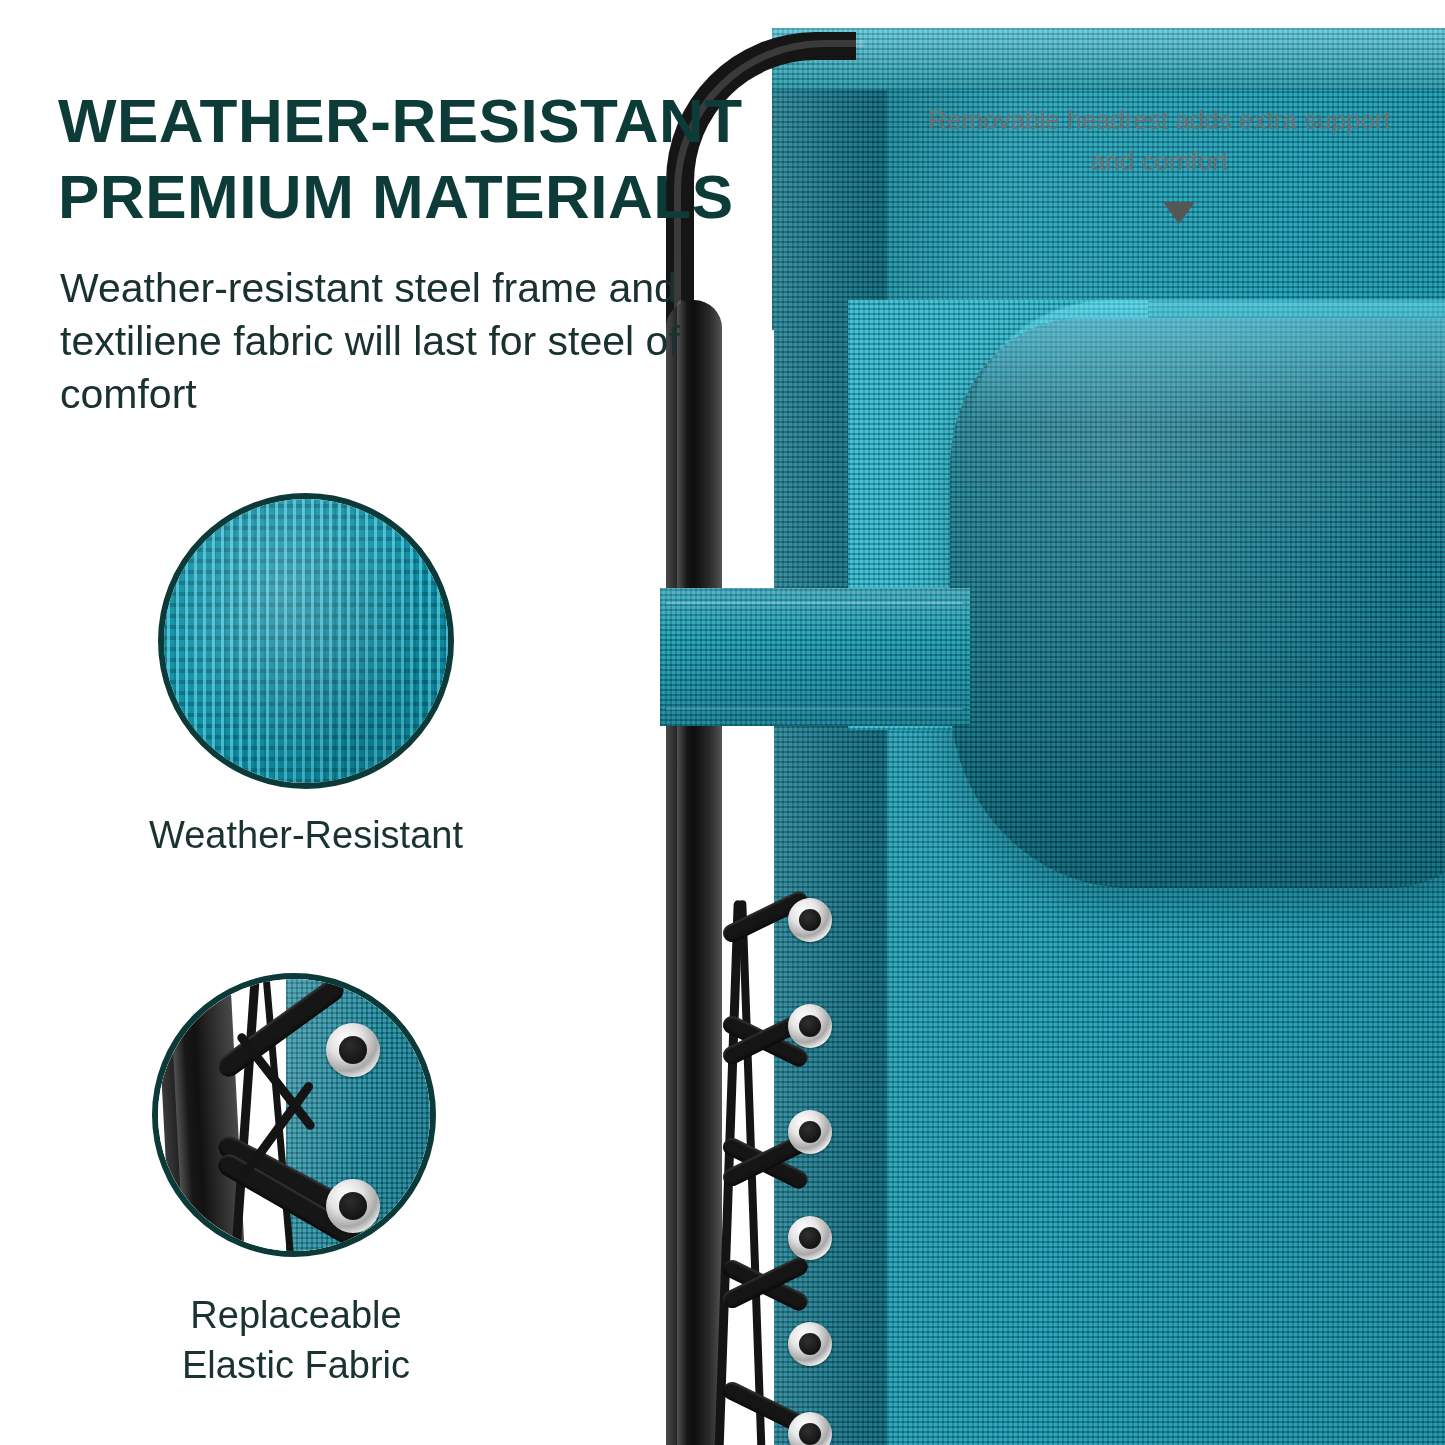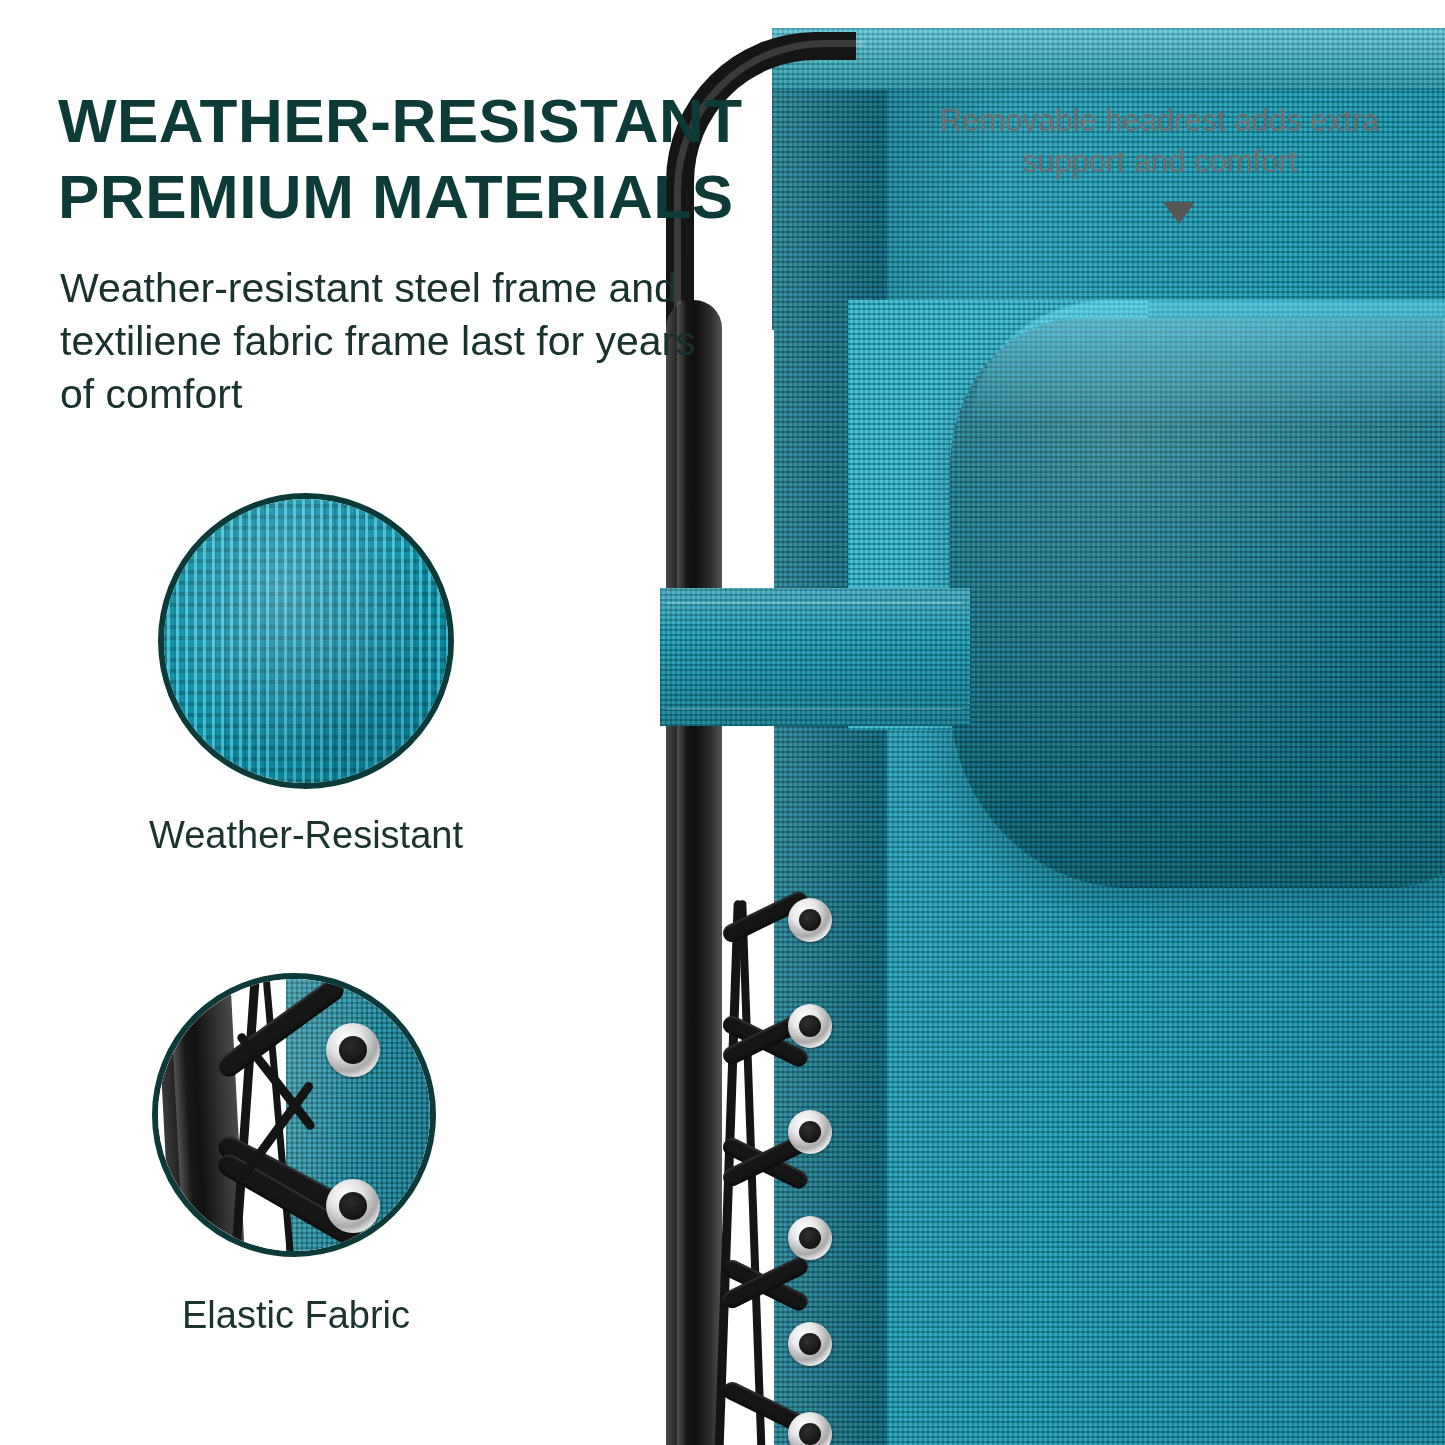--- a/index.html
+++ b/index.html
@@ -19,21 +19,21 @@
     letter-spacing:0.5px;color:#0d3b38;
     font-family:"Liberation Sans", sans-serif;
   }
   .subhead{
     position:absolute;left:60px;top:262px;width:640px;
     font-size:41px;line-height:53px;font-weight:normal;
     color:#19312f;
   }
   .callout{
     position:absolute;left:912px;top:100px;width:495px;
-    text-align:center;font-size:31px;line-height:41px;
+    text-align:center;font-size:26px;line-height:41px;
     color:#6e6e6e;font-weight:normal;
   }
   .callout-arrow{
     position:absolute;left:1163px;top:202px;
     width:0;height:0;
     border-left:16px solid transparent;
     border-right:16px solid transparent;
     border-top:22px solid #565656;
   }
 
@@ -300,21 +300,21 @@
       <div class="p-grommet" style="left:168px;top:1322px;"></div>
       <div class="p-grommet" style="left:168px;top:1412px;"></div>
     </div>
   </div>
 
   <div class="headline">
     <div>WEATHER-RESISTANT</div>
     <div>PREMIUM MATERIALS</div>
   </div>
 
-  <div class="subhead">Weather-resistant steel frame and textiliene fabric frame last for years of comfort</div>
+  <div class="subhead">Weather-resistant steel frame and textiliene fabric will last for steel of comfort</div>
 
   <div class="callout">Removable headrest adds extra support and comfort</div>
   <div class="callout-arrow"></div>
 
   <div class="feature">
     <div id="circle-fabric" class="circle">
       <div class="fabric-swatch"></div>
     </div>
     <div id="label-fabric" class="feature-label">
       <div>Weather-Resistant</div>
@@ -331,17 +331,18 @@
         <div class="cord cord-a"></div>
         <div class="cord cord-b"></div>
         <div class="cord cord-c"></div>
         <div class="cord-x1"></div>
         <div class="cord-x2"></div>
         <div class="grommet" id="grommet-top"></div>
         <div class="grommet" id="grommet-bottom"></div>
       </div>
     </div>
     <div id="label-cords" class="feature-label">
+      <div>Replaceable</div>
       <div>Elastic Fabric</div>
     </div>
   </div>
 
 </div>
 
 </body></html>

